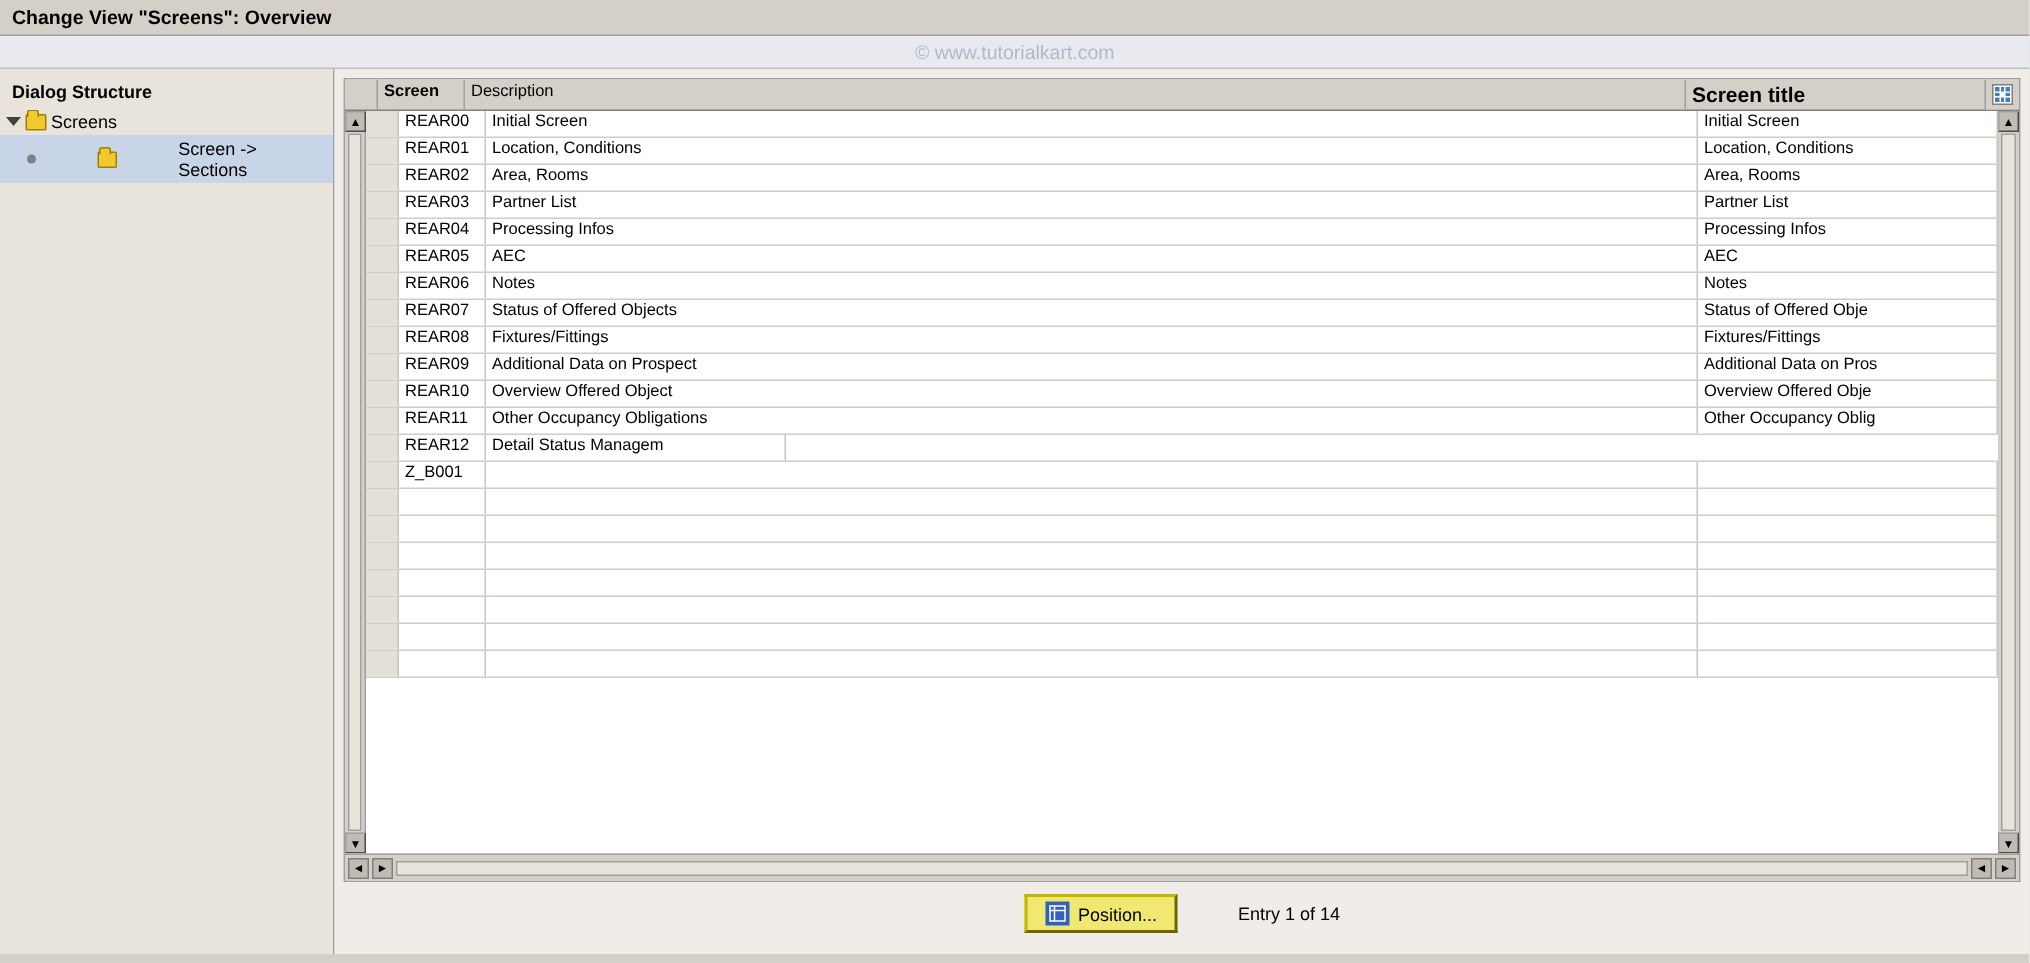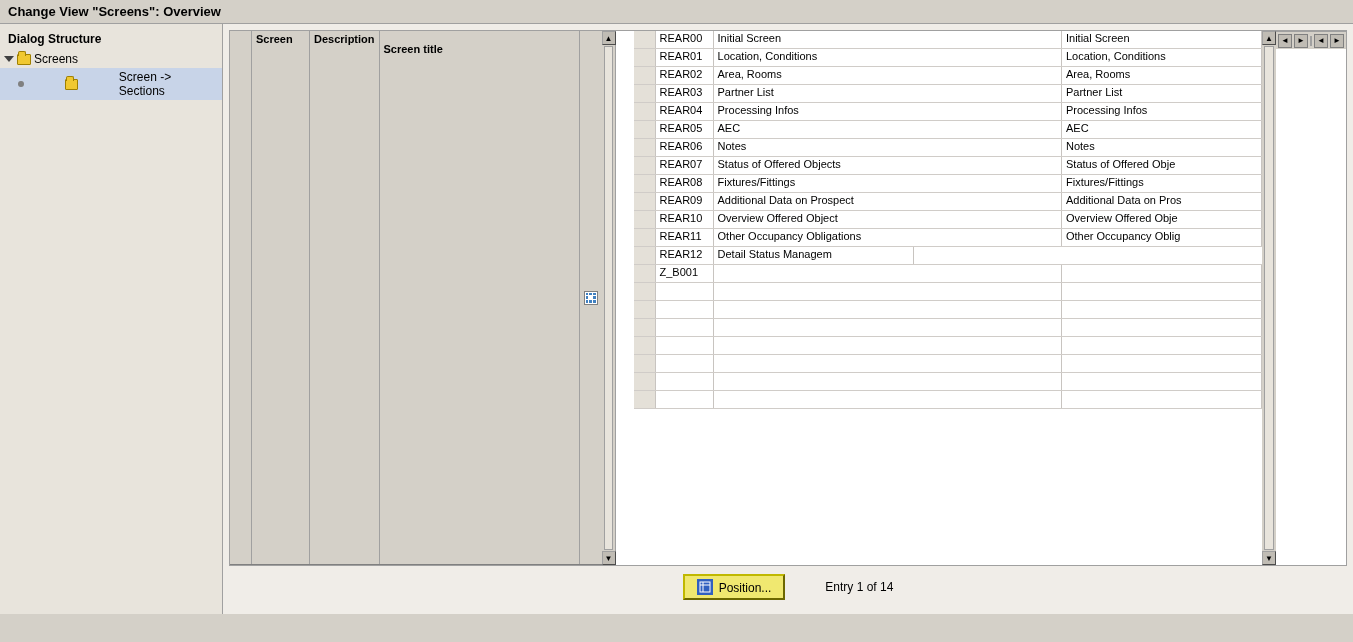--- a/index.html
+++ b/index.html
@@ -82,20 +82,21 @@
       display: flex;
       flex-direction: column;
       padding: 6px;
     }
     .table-container {
       border: 1px solid #a0a0a0;
       background: white;
       flex: 1;
       overflow: hidden;
       display: flex;
+      flex-direction: column;
     }
     .table-header {
       display: flex;
       background: #d4d0c8;
       border-bottom: 1px solid #808080;
     }
     .col-row-num {
       width: 22px;
       min-width: 22px;
       border-right: 1px solid #a0a0a0;
@@ -105,30 +106,30 @@
       min-width: 58px;
       padding: 2px 4px;
       border-right: 1px solid #a0a0a0;
       font-weight: bold;
       font-size: 11px;
     }
     .col-description {
       flex: 1;
       padding: 2px 4px;
       border-right: 1px solid #a0a0a0;
-      font-weight: bold;
+      font-weight: normal;
       font-size: 11px;
     }
     .col-title {
       width: 200px;
       min-width: 200px;
-      padding: 12px 4px;
+      padding: 2px 4px;
       border-right: 1px solid #a0a0a0;
       font-weight: bold;
-      font-size: 11px;
+      font-size: 14px;
     }
     .col-ctrl {
       width: 22px;
       min-width: 22px;
       background: #d4d0c8;
       display: flex;
       align-items: center;
       justify-content: center;
     }
     .table-row {
@@ -228,20 +229,23 @@
       cursor: pointer;
       font-size: 8px;
     }
   </style>
 </head>
 <body>
 
 <div>
   <div style="background:#d4d0c8; padding:4px 8px; font-weight:bold; font-size:13px; border-bottom:1px solid #a0a0a0;">
     <span>Change View "Screens": Overview</span>
+  </div>
+  <div style="text-align:center; color:#b0b8c8; font-size:13px; padding:3px 0; background:#e8eaf0; border-bottom:1px solid #c0c0c0;">
+    <span>© www.tutorialkart.com</span>
   </div>
 </div>
 
 <div class="main-area">
 
   <div class="sidebar">
     <div class="sidebar-title">Dialog Structure</div>
     <div class="sidebar-item" style="padding-left:4px;text-align:center;">
       <span class="arrow-down"></span>
       <span class="folder-icon"></span>
@@ -284,21 +288,21 @@
       </div>
 
       <div style="display:flex; flex:1; overflow:hidden;">
 
         <div style="display:flex; flex-direction:column; width:14px; background:#d4d0c8; border-right:1px solid #a0a0a0;">
           <div class="vert-scroll-btn">▲</div>
           <div style="flex:1;background:#e8e4dc;border:1px solid #a0a0a0;margin:1px 2px;"></div>
           <div class="vert-scroll-btn">▼</div>
         </div>
 
-        <div style="flex:1; overflow:hidden; display:flex; flex-direction:column;margin-left:18px;">
+        <div style="flex:1; overflow:hidden; display:flex; flex-direction:column;">
           <div id="table-rows">
               <div class="table-row">
       <div class="cell-row-num"></div>
       <div class="cell-screen">REAR00</div>
       <div class="cell-description">Initial Screen</div>
       <div class="cell-title">Initial Screen</div>
     </div>
               <div class="table-row">
       <div class="cell-row-num"></div>
       <div class="cell-screen">REAR01</div>

